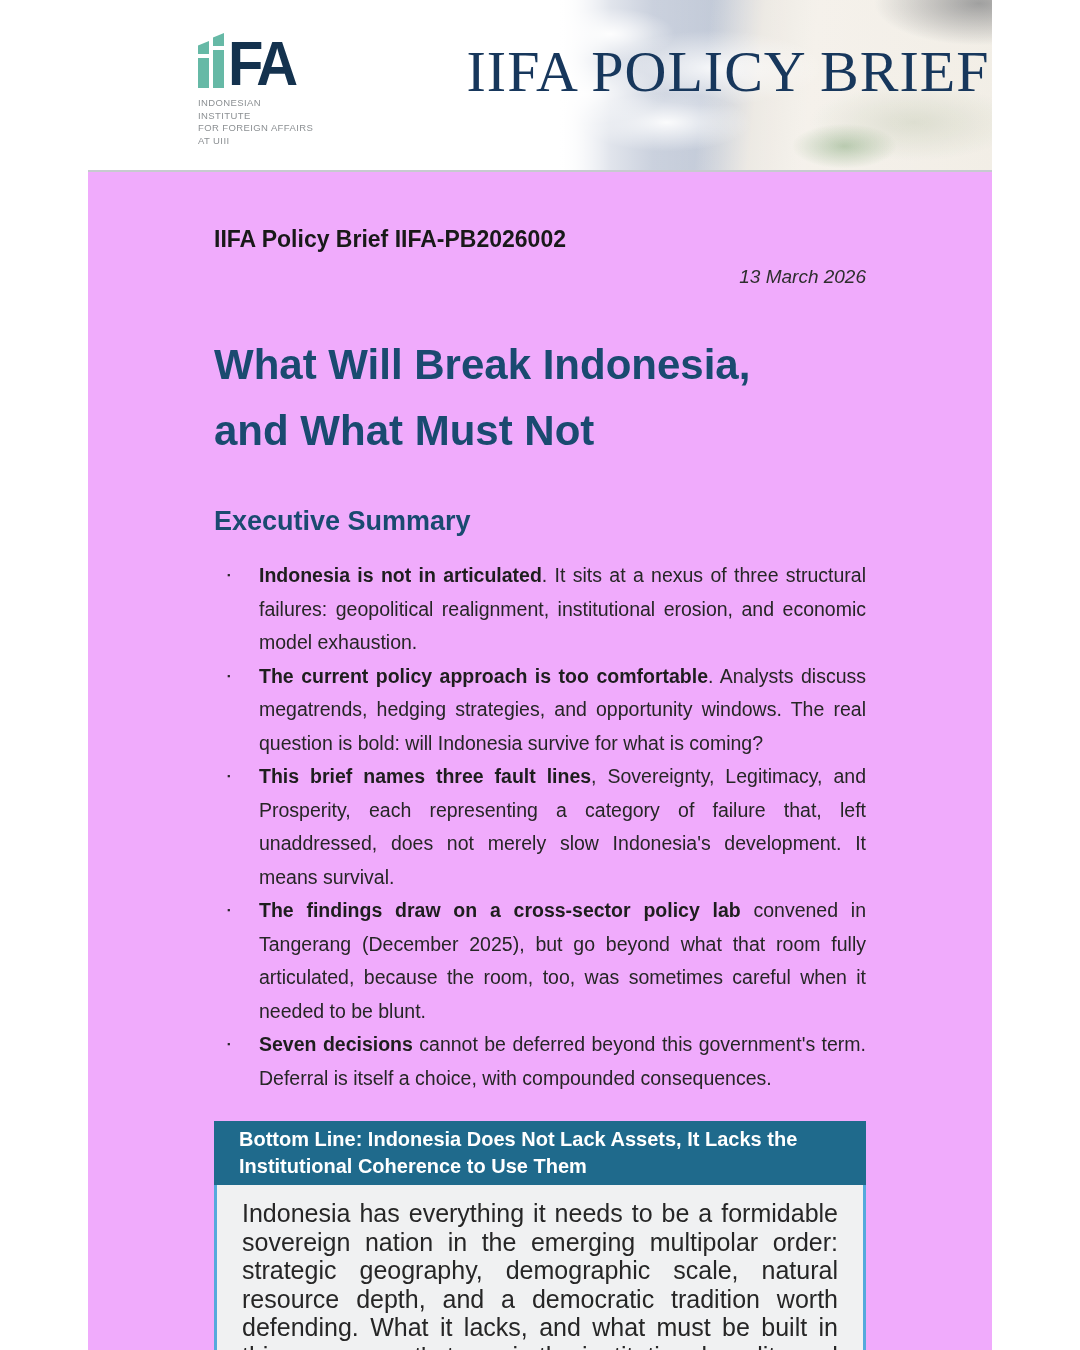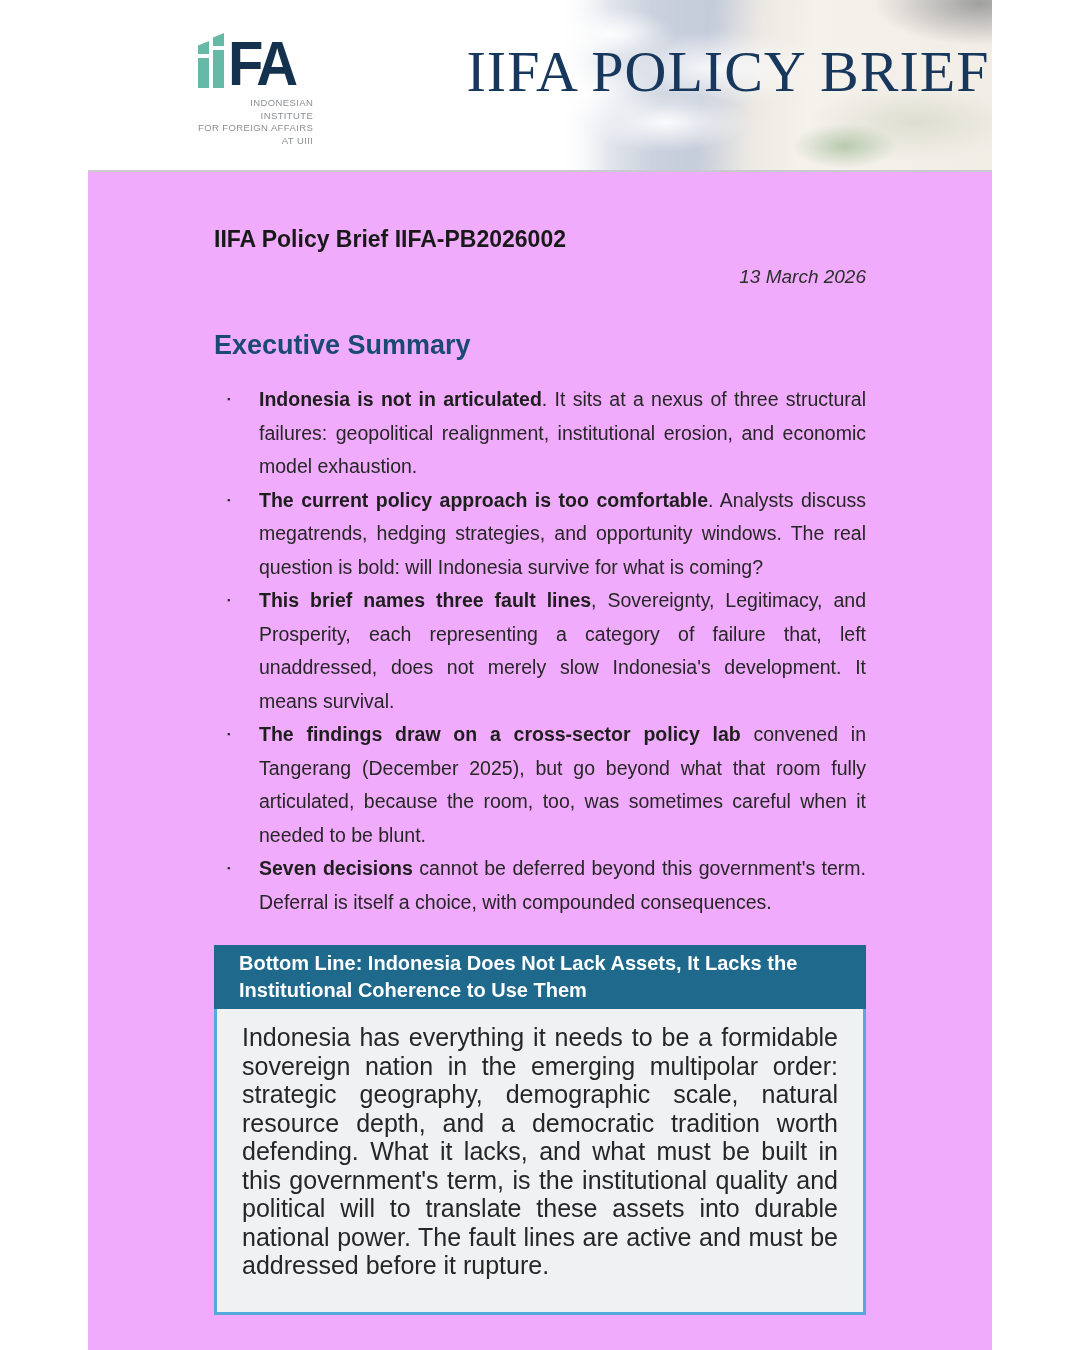--- a/index.html
+++ b/index.html
@@ -30,21 +30,21 @@
   }
 
   .logo { position:absolute; left:110px; top:30px; z-index:3; }
   .logo-mark { display:flex; align-items:flex-end; height:58px; }
   .i-col { width:11px; margin-right:4px; display:flex; flex-direction:column; justify-content:flex-end; }
   .i-col .dot { height:13px; background:#66b9a6; margin-bottom:4px; clip-path:polygon(0 35%, 100% 0, 100% 100%, 0 100%); }
   .i-col .stem { background:#66b9a6; }
   .i1 .stem { height:30px; }
   .i2 .stem { height:38px; }
   .fa { font-weight:700; font-size:58px; line-height:46px; letter-spacing:-4px; color:#14324e; transform:scaleY(1.08); transform-origin:bottom; }
-  .logo-caption { margin-top:9px; font-size:9.5px; line-height:12.5px; letter-spacing:0.4px; color:#8c9093;text-align:right; }
+  .logo-caption { margin-top:9px; font-size:9.5px; line-height:12.5px; letter-spacing:0.4px; color:#8c9093; }
 
   .banner-title {
     position:absolute; z-index:2; left:290px; width:700px; top:38px;
     font-family:"Liberation Serif","DejaVu Serif",serif; font-weight:400;
     font-size:58px; letter-spacing:1px; color:#17375c; text-align:center; white-space:nowrap;
   }
 
   
   .content { padding:0 126px; }
   .meta { margin-top:54px; }
@@ -101,20 +101,24 @@
     <div class="banner-title">IIFA POLICY BRIEF</div>
   </header>
 
   <main class="content">
 
     <div class="meta">
       <div class="meta-number">IIFA Policy Brief IIFA-PB2026002</div>
       <div class="meta-date">13 March 2026</div>
     </div>
 
+    <h1 class="doc-title">
+      <div>What Will Break Indonesia,</div>
+      <div>and What Must Not</div>
+    </h1>
 
     <h2 class="section-heading">Executive Summary</h2>
 
     <ul class="bullets">
       <li class="bullet">
         <span class="marker">▪</span>
         <p class="btext"><strong>Indonesia is not in articulated</strong><span>. It sits at a nexus of three structural failures: geopolitical realignment, institutional erosion, and economic model exhaustion.</span></p>
       </li>
       <li class="bullet">
         <span class="marker">▪</span>

